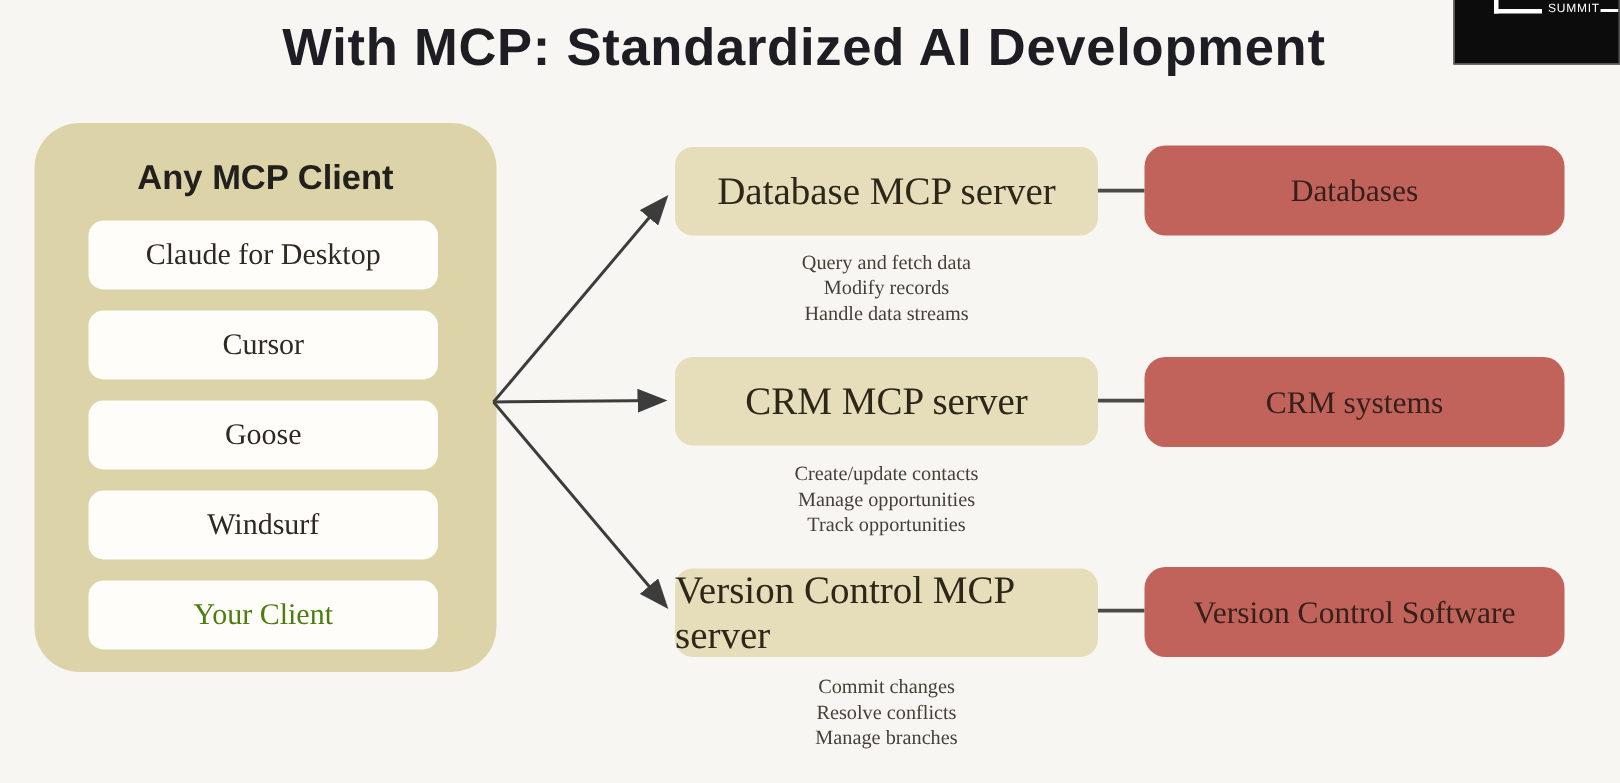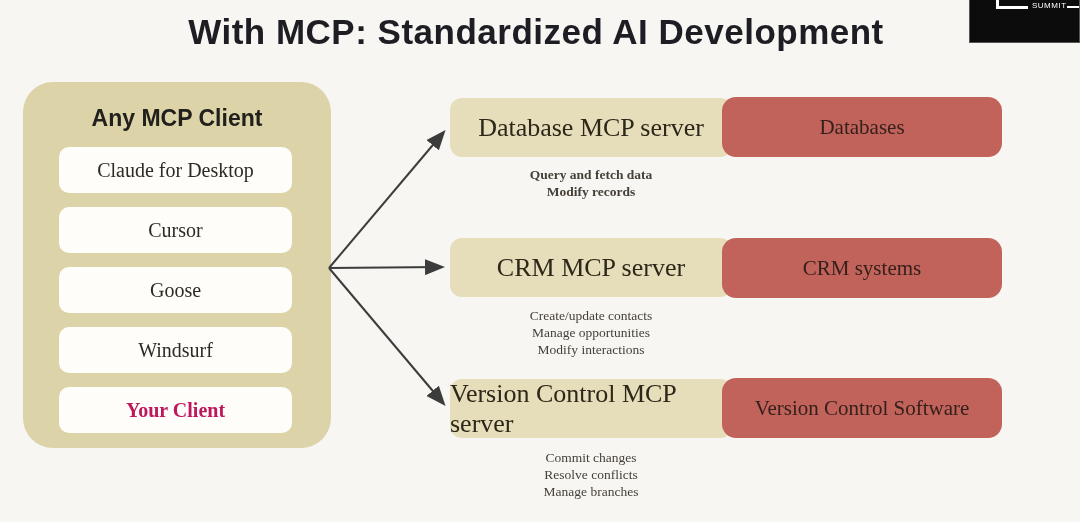--- a/index.html
+++ b/index.html
@@ -80,21 +80,21 @@
     position:absolute;
     left:36px;
     width:233px;height:46px;
     background:var(--button-white);
     border-radius:10px;
     display:flex;align-items:center;justify-content:center;
     font-family:"Liberation Serif",serif;
     font-size:20px;
     color:var(--serif-text);
   }
-  .client-item.bold{font-weight:700;color:#be185d;}
+  .client-item.bold{font-weight:400;color:#4d7c0f;}
   .ci-0{top:65px;} .ci-1{top:125px;} .ci-2{top:185px;} .ci-3{top:245px;} .ci-4{top:305px;}
   
   .server-box{
     position:absolute;
     left:450px;
     width:282px;height:59px;
     background:var(--server-beige);
     border-radius:12px;
     display:flex;align-items:center;justify-content:center;
     font-family:"Liberation Serif",serif;
@@ -105,25 +105,25 @@
   .caps{
     position:absolute;
     left:450px;
     width:282px;
     text-align:center;
     font-family:"Liberation Serif",serif;
     font-size:13.5px;
     line-height:17px;
     color:var(--caps-text);
   }
-  .cp-0{top:166px;font-weight:bold;} .cp-1{top:307px;} .cp-2{top:449px;}
+  .cp-0{top:166px;} .cp-1{top:307px;} .cp-2{top:449px;}
   
   .target-box{
     position:absolute;
-    left:722px;
+    left:763px;
     width:280px;height:60px;
     background:var(--target-red);
     border-radius:14px;
     display:flex;align-items:center;justify-content:center;
     font-family:"Liberation Serif",serif;
     font-size:21px;
     color:var(--red-box-text);
   }
   .tb-0{top:97px;} .tb-1{top:238px;} .tb-2{top:378px;}
   svg.wires{
@@ -175,32 +175,33 @@
   <line x1="732" y1="267" x2="763" y2="267" stroke="#4a4a4a" stroke-width="2.5"></line>
   <line x1="732" y1="407" x2="763" y2="407" stroke="#4a4a4a" stroke-width="2.5"></line>
 </svg>
 
 <div class="server-box sb-0">
   <span>Database MCP server</span>
 </div>
 <div class="caps cp-0">
   <div>Query and fetch data</div>
   <div>Modify records</div>
+  <div>Handle data streams</div>
 </div>
 <div class="target-box tb-0">
   <span>Databases</span>
 </div>
 
 <div class="server-box sb-1">
   <span>CRM MCP server</span>
 </div>
 <div class="caps cp-1">
   <div>Create/update contacts</div>
   <div>Manage opportunities</div>
-  <div>Modify interactions</div>
+  <div>Track opportunities</div>
 </div>
 <div class="target-box tb-1">
   <span>CRM systems</span>
 </div>
 
 <div class="server-box sb-2">
   <span>Version Control MCP server</span>
 </div>
 <div class="caps cp-2">
   <div>Commit changes</div>

